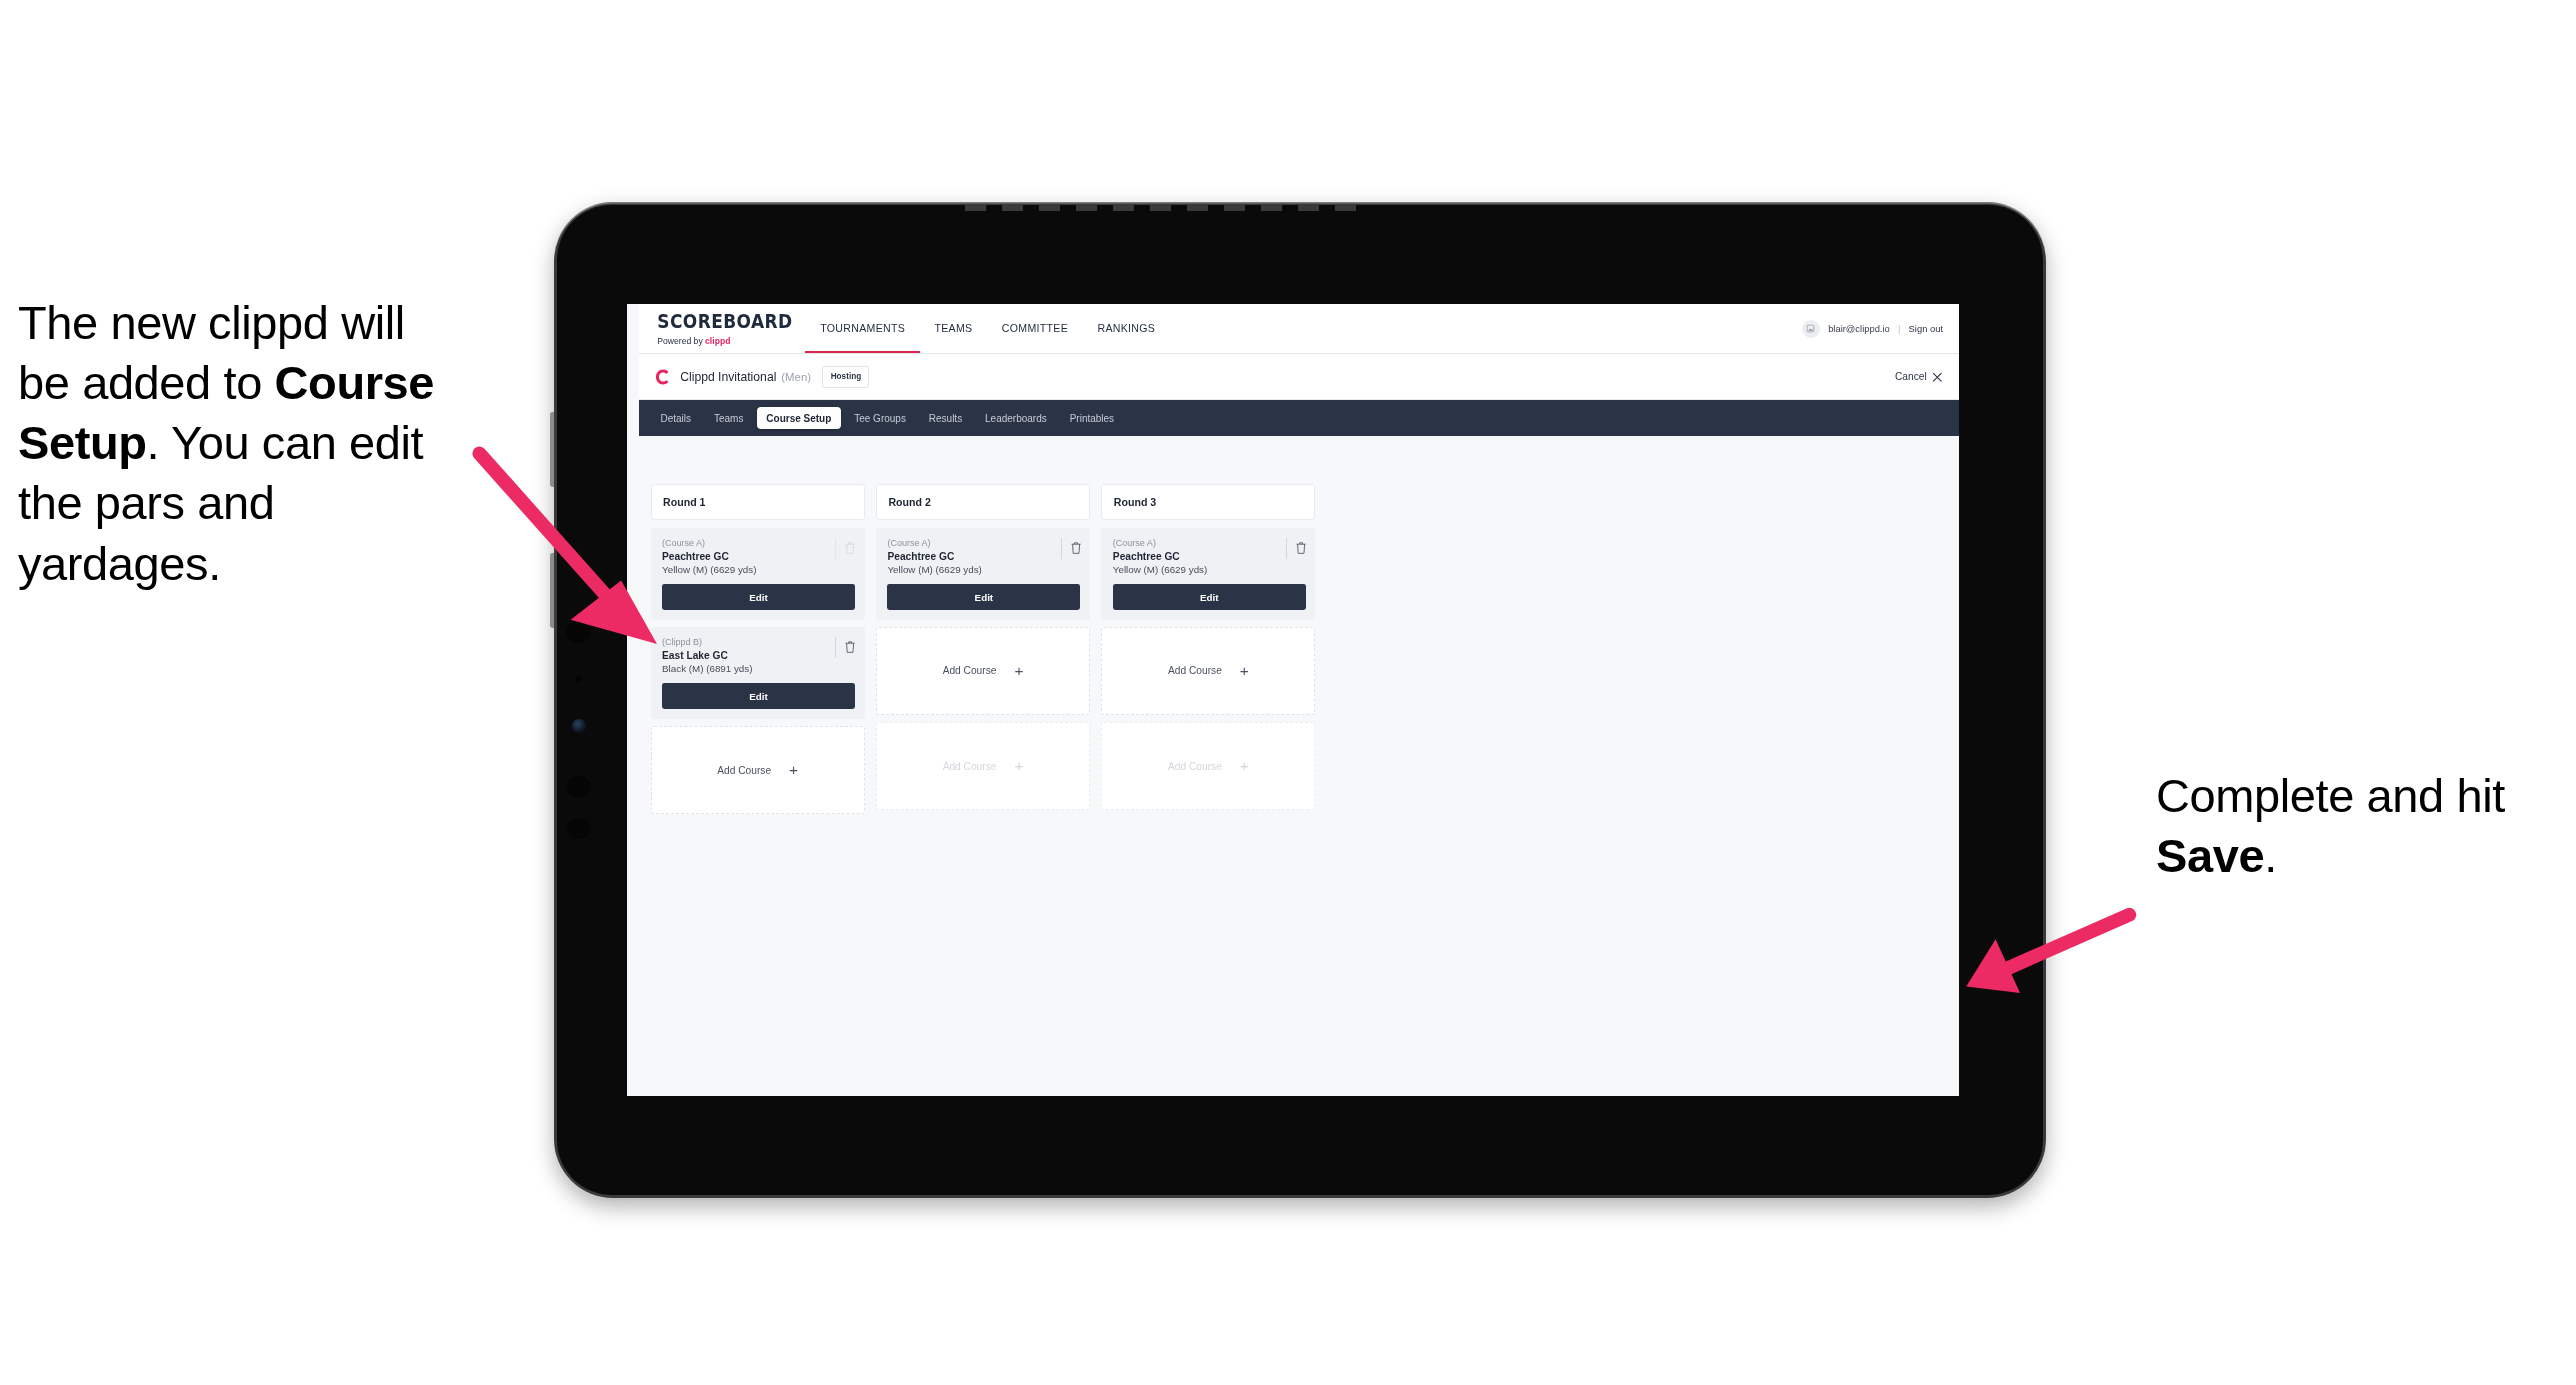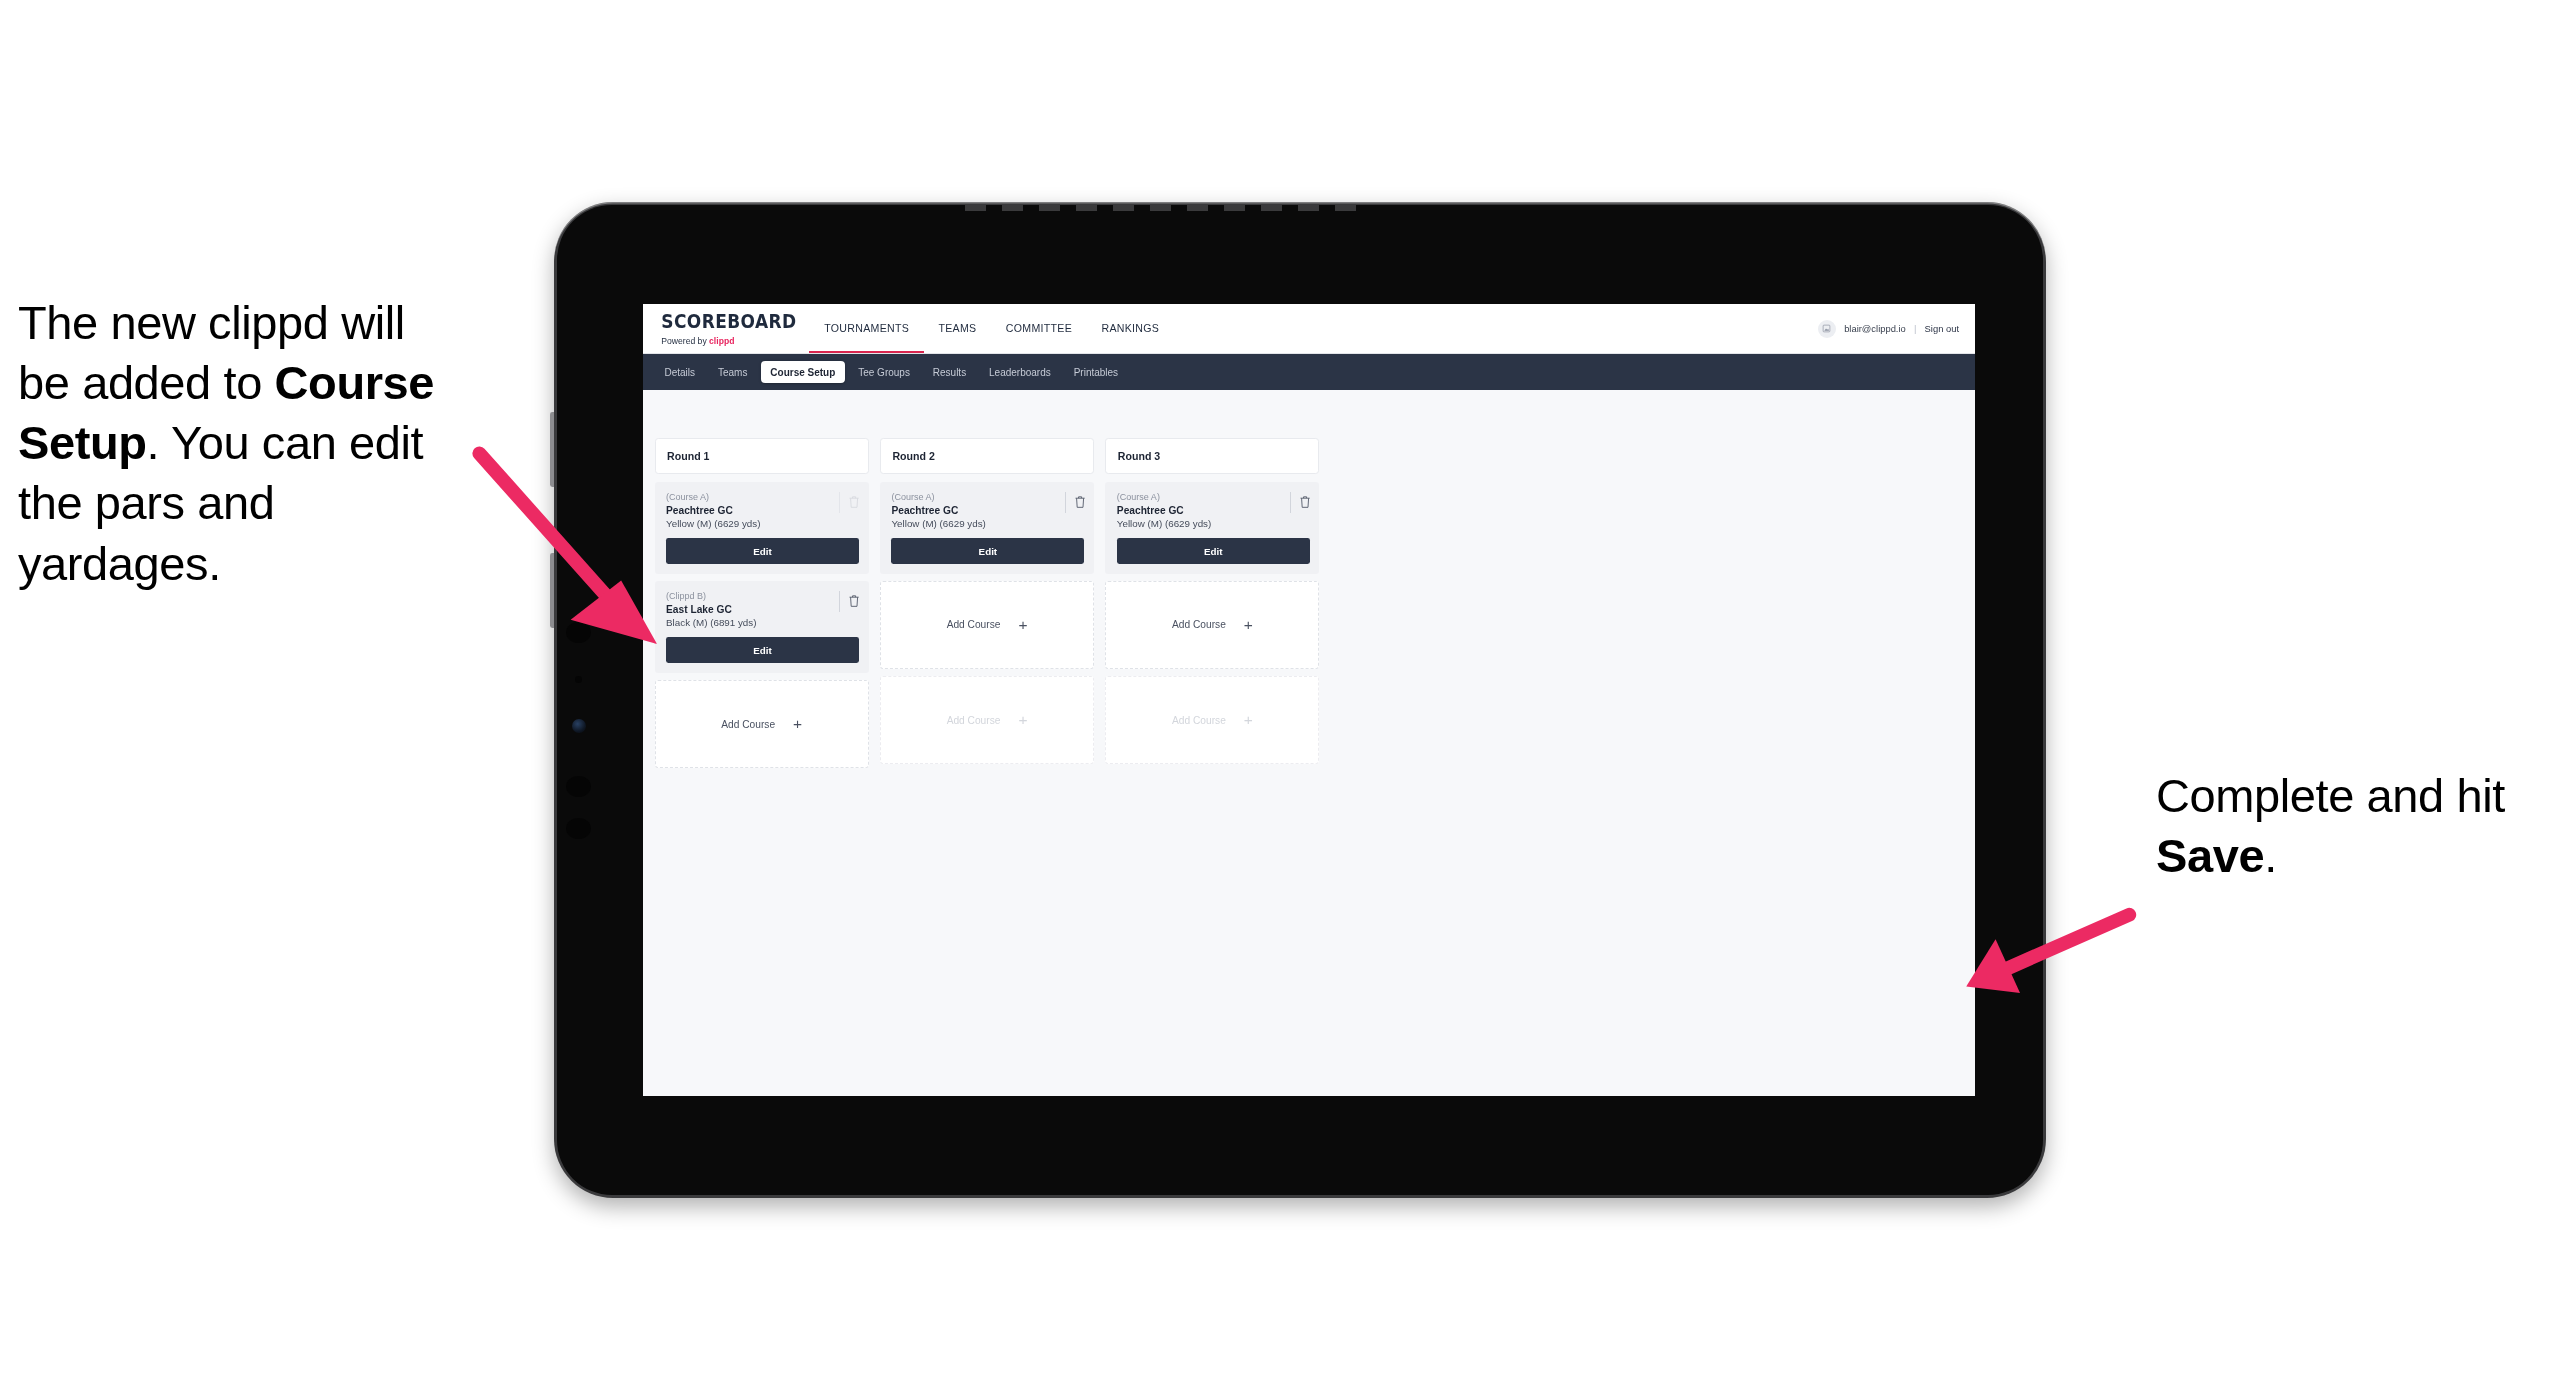--- a/index.html
+++ b/index.html
@@ -54,24 +54,25 @@
   .bezel-sp1  { left: 9px; top: 571px; width: 24.5px; height: 21px; background:#050505; }
   .bezel-sp2  { left: 9px; top: 613px; width: 24.5px; height: 21px; background:#050505; }
   .top-speaker { position:absolute; top: 0px; left: 408px; width: 391px; height: 5.7px; background: repeating-linear-gradient(90deg,#4a4a4c 0 21px,#0a0a0a 21px 37px); opacity:.75; }
   .side-btn { position:absolute; left:-4.1px; width:4.1px; background:#8d8d90; border-radius:2.4px 0 0 2.4px; }
   .side-btn-a { top: 210px; height: 75px; }
   .side-btn-b { top: 351px; height: 75px; }
 
   
   #screen {
     position: absolute;
-    left: 86px; top: 99px;
+    left: 70px; top: 99px;
     width: 1332px; height: 792px;
     background: #f7f8fa;
     overflow: hidden;
+    padding-left: 12px;
   }
 
   
   .topbar {
     height: 50px; background:#fff; display:flex; align-items:stretch;
     border-bottom: 0.8px solid #e3e5e9;
   }
   .brand { display:flex; flex-direction:column; justify-content:center; padding: 0 13px 0 18px; }
   .brand-word {
     font-weight: 800; font-size: 17px; letter-spacing: 0.4px; color:#1f2a3d;
@@ -181,20 +182,34 @@
                 <rect x="2" y="2" width="12" height="12" rx="1.5" fill="none" stroke="currentColor" stroke-width="1.2"></rect>
                 <path d="M4 12l3.2-4 2 2.4L11 8.4 12.5 12z" fill="currentColor"></path>
               </svg>
             </div>
             <span>blair@clippd.io</span>
             <span class="sep">|</span>
             <span class="signout">Sign out</span>
           </div>
         </div>
 
+        <div class="tournbar">
+          <svg class="clogo" viewBox="0 0 24 24">
+            <path d="M19.5 5.2A9.6 9.6 0 0 0 12 2C6.6 2 2.6 6.3 2.6 12S6.6 22 12 22a9.6 9.6 0 0 0 7.5-3.2l-3.3-2.6A5.4 5.4 0 0 1 12 18c-3.1 0-5.4-2.6-5.4-6S8.9 6 12 6c1.6 0 3.1.7 4.2 1.9z" fill="#e8255f"></path>
+          </svg>
+          <span class="tourn-title">Clippd Invitational</span>
+          <span class="tourn-gender">(Men)</span>
+          <span class="hosting-pill">Hosting</span>
+          <div class="cancel-btn">
+            <span>Cancel</span>
+            <svg width="10.6" height="10.6" viewBox="0 0 14 14">
+              <path d="M1.5 1.5l11 11M12.5 1.5l-11 11" stroke="#2c3446" stroke-width="1.5" fill="none"></path>
+            </svg>
+          </div>
+        </div>
 
         <div class="tabstrip">
           <div class="tab">Details</div>
           <div class="tab">Teams</div>
           <div class="tab active">Course Setup</div>
           <div class="tab">Tee Groups</div>
           <div class="tab">Results</div>
           <div class="tab">Leaderboards</div>
           <div class="tab">Printables</div>
         </div>

